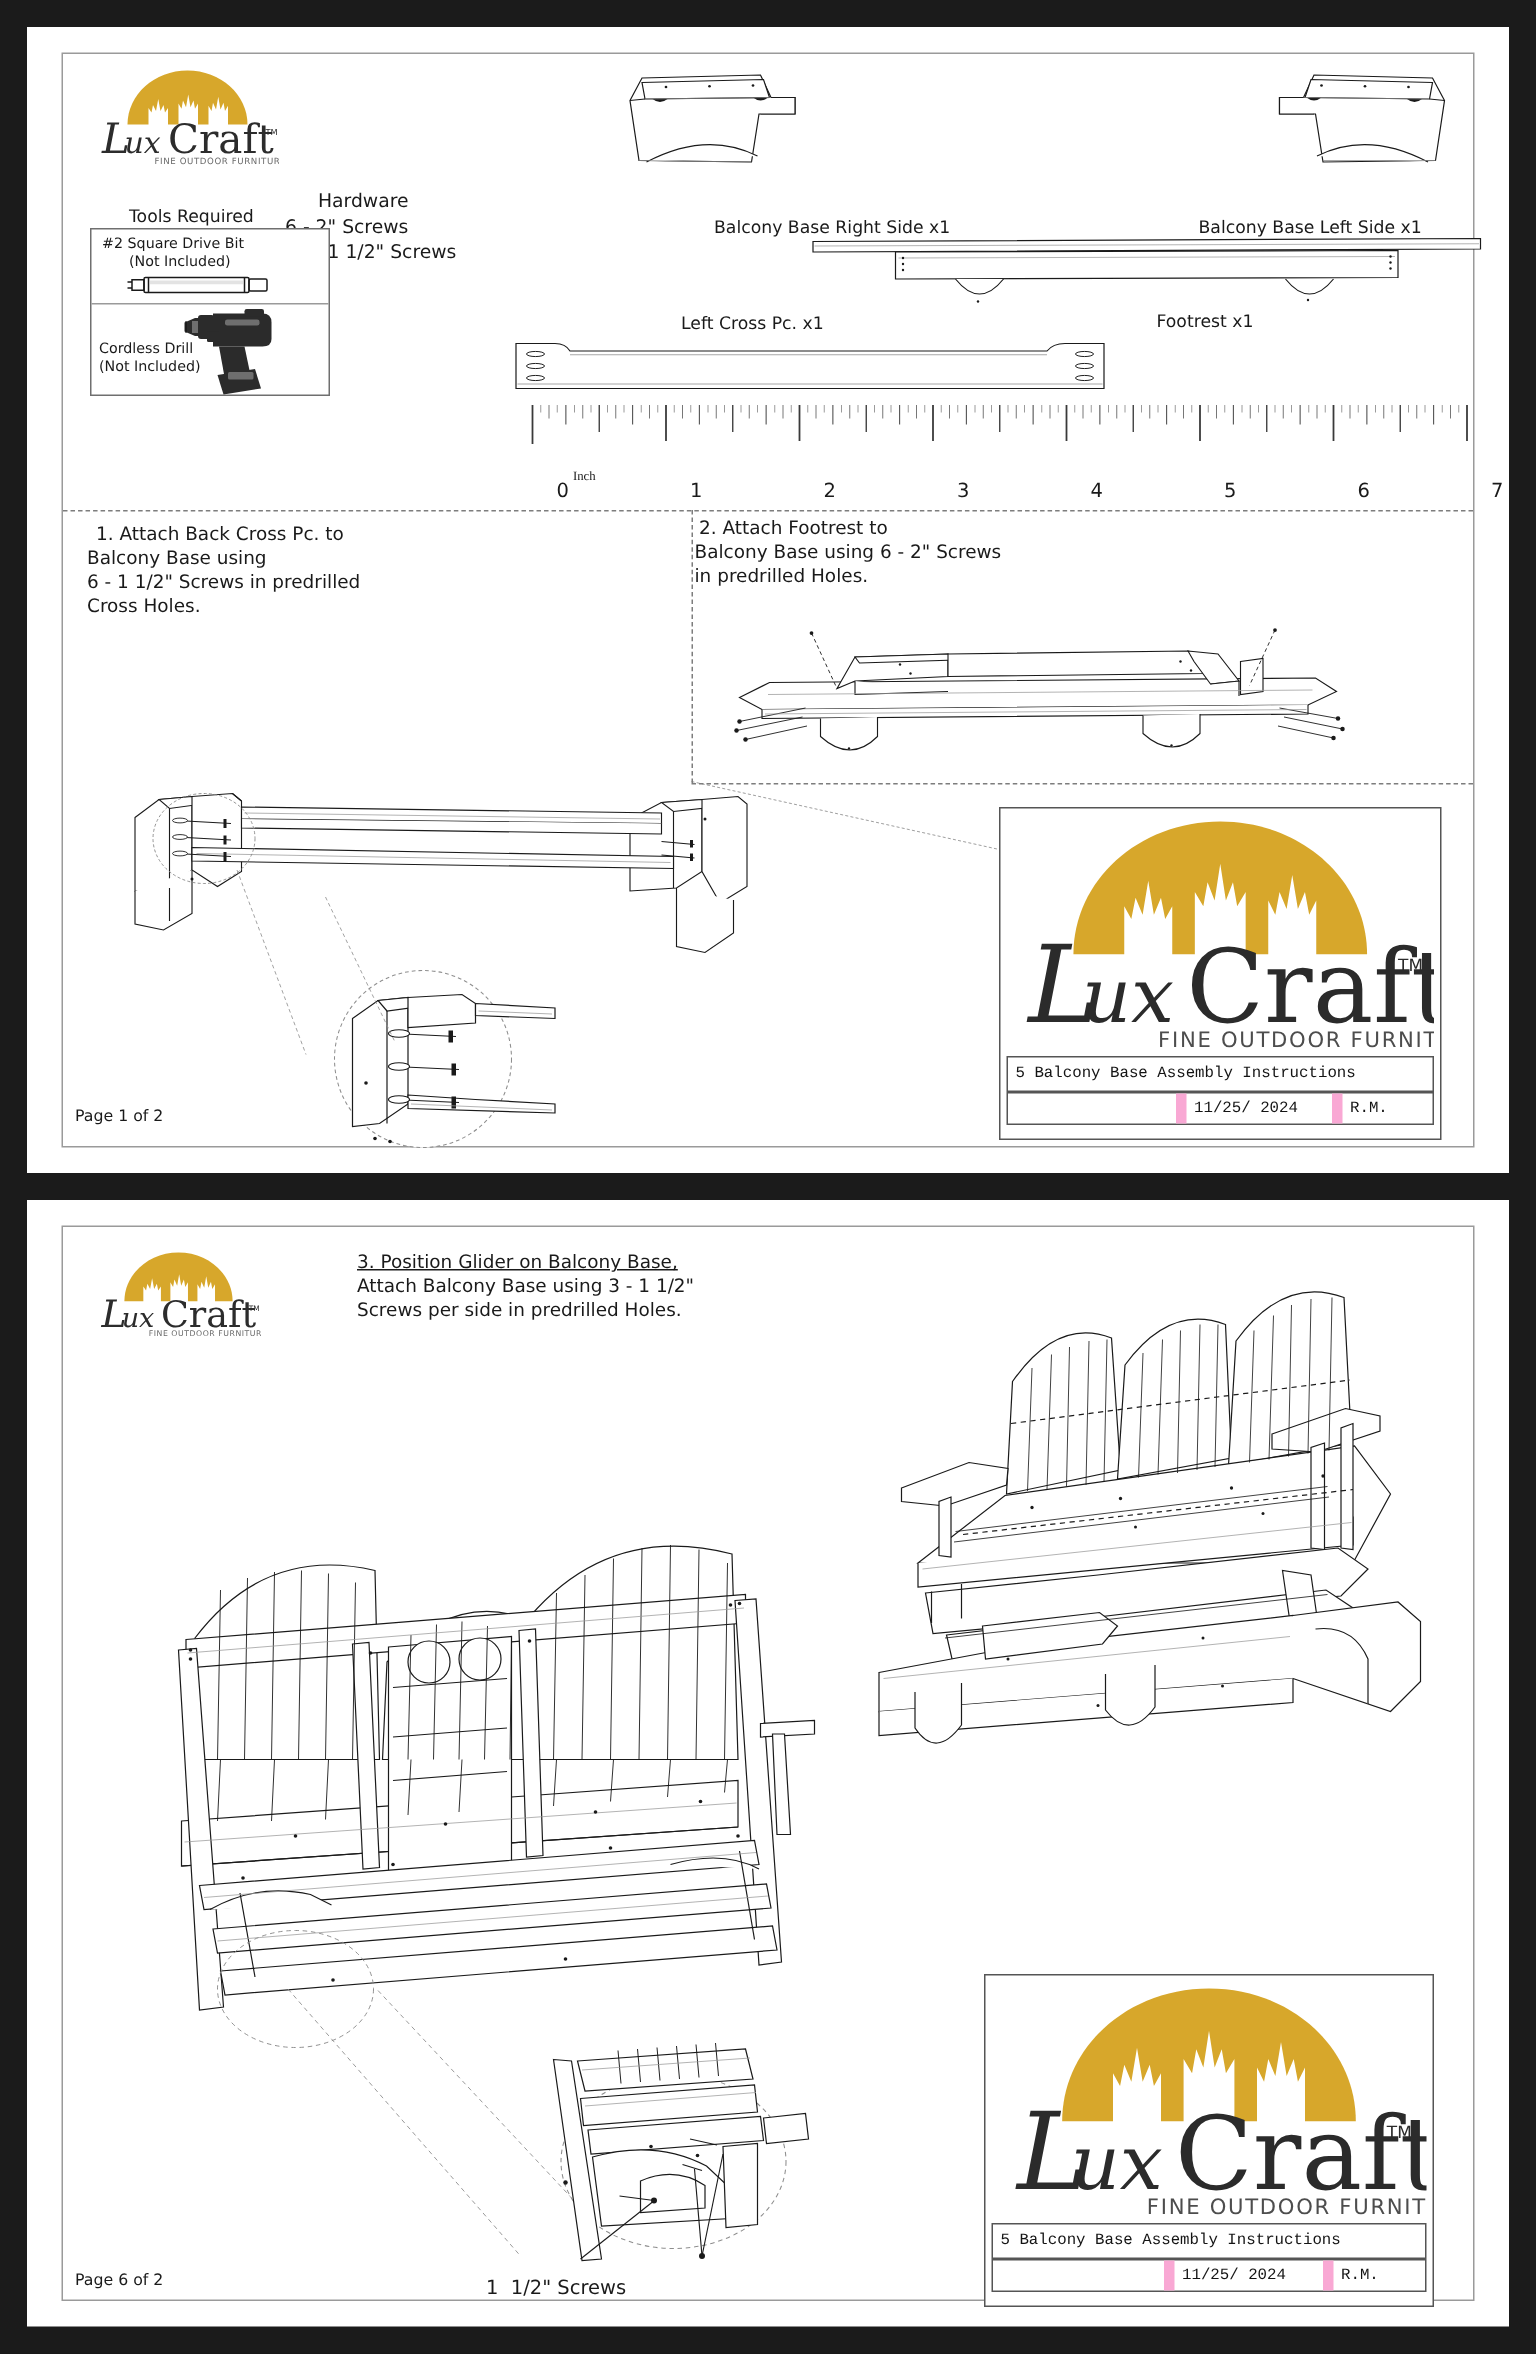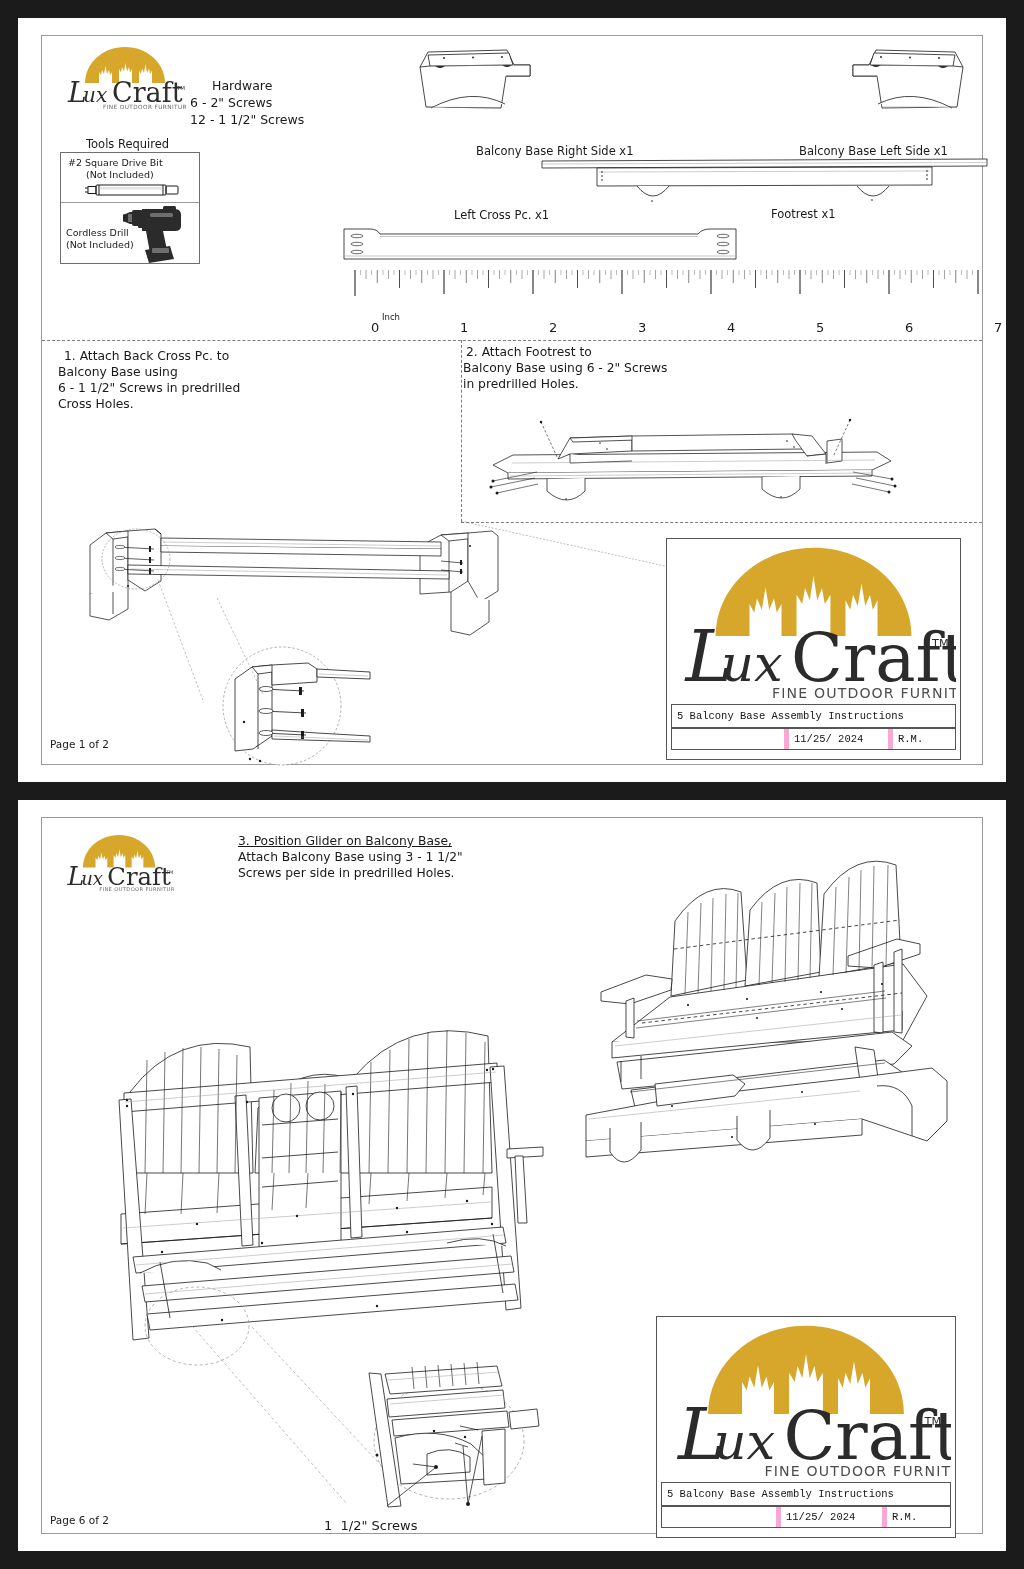--- a/index.html
+++ b/index.html
@@ -34,21 +34,21 @@
 
   
   .txt {
     position: absolute;
     color: #1a1a1a;
     font-family: "DejaVu Sans", sans-serif;
     white-space: pre;
     line-height: 1.28;
   }
   .lbl { font-size: 11.5px; }
-  .hw  { font-size: 12.5px; }
+  .hw  { font-size: 12.5px; margin-top: 48px; }
   .step { font-size: 12.3px; }
   .tiny { font-size: 8.5px; }
   .page-no { font-size: 10.5px; }
 
   
   .logo { position: absolute; }
   .logo svg { display: block; width: 100%; height: 100%; }
 
   
   .tools-box {
@@ -88,21 +88,21 @@
     font-size: 10.5px;
     color: #141414;
     padding: 0 5px;
     height: 100%;
     display: flex;
     align-items: center;
     white-space: pre;
     overflow: hidden;
     font-family: Liberation Mono, monospace;
   }
-  .tb-cell + .tb-cell { border-left: 5px solid #f9a8d4; }
+  .tb-cell + .tb-cell { border-left: 7px solid #f9a8d4; }
 
   
   .dwg { position: absolute; }
   .dwg svg { display: block; width: 100%; height: 100%; overflow: visible; }
 
   
   .ruler { position: absolute; }
   .ruler svg { display: block; width: 100%; height: 100%; }
 </style>
 </head>
@@ -128,21 +128,21 @@
           <text x="78" y="130" font-family="DejaVu Sans, sans-serif" font-size="11.5" letter-spacing="0.8" fill="#6a6a6a">FINE OUTDOOR FURNITURE</text>
         </svg>
       </div>
 
       <div class="txt hw" style="left:170px; top:42px;">Hardware</div>
       <div class="txt hw" style="left:148px; top:59px;">6 - 2" Screws</div>
       <div class="txt hw" style="left:148px; top:76px;">12 - 1 1/2" Screws</div>
 
       <div class="txt lbl" style="left:44px; top:101px;">Tools Required</div>
 
-      <div class="tools-box" style="left:18px; top:116px; width:140px; height:112px;">
+      <div class="tools-box" style="left:18px; top:116px; width:160px; height:112px;">
         <div class="txt" style="left:7px; top:4px; font-size:9.5px;">#2 Square Drive Bit</div>
         <div class="txt" style="left:25px; top:16px; font-size:9.5px;">(Not Included)</div>
 
         <div class="dwg" style="left:24px; top:28px; width:96px; height:18px;">
           <svg viewBox="0 0 192 36" xmlns="http://www.w3.org/2000/svg">
             <g fill="none" stroke="#1a1a1a" stroke-width="2">
               <rect x="6" y="11" width="16" height="14"></rect>
               <path d="M6 14 L0 14 M6 22 L0 22"></path>
               <rect x="22" y="8" width="140" height="20" rx="2"></rect>
               <rect x="162" y="10" width="24" height="16" rx="2"></rect>
@@ -399,21 +399,21 @@
               <path d="M1107 4 L1107 14"></path>
               <path d="M1130 4 L1130 14"></path>
               <path d="M1152 4 L1152 14"></path>
             <path d="M1174 4 L1174 14"></path>
               <path d="M1196 4 L1196 14"></path>
               <path d="M1219 4 L1219 14"></path>
               <path d="M1241 4 L1241 14"></path>
           </g>
         </svg>
       </div>
-      <div class="txt tiny" style="left:340px; top:276px;">Inch</div>
+      <div class="txt tiny" style="left:340px; top:276px;font-family:Liberation Serif, serif;">Inch</div>
       <div class="txt" style="left:329px; top:284px; font-size:13px;">0</div>
       <div class="txt" style="left:418px; top:284px; font-size:13px;">1</div>
       <div class="txt" style="left:507px; top:284px; font-size:13px;">2</div>
       <div class="txt" style="left:596px; top:284px; font-size:13px;">3</div>
       <div class="txt" style="left:685px; top:284px; font-size:13px;">4</div>
       <div class="txt" style="left:774px; top:284px; font-size:13px;">5</div>
       <div class="txt" style="left:863px; top:284px; font-size:13px;">6</div>
       <div class="txt" style="left:952px; top:284px; font-size:13px;">7</div>
 
       <div class="hdash" style="left:0px; top:304px; width:940px;"></div>

